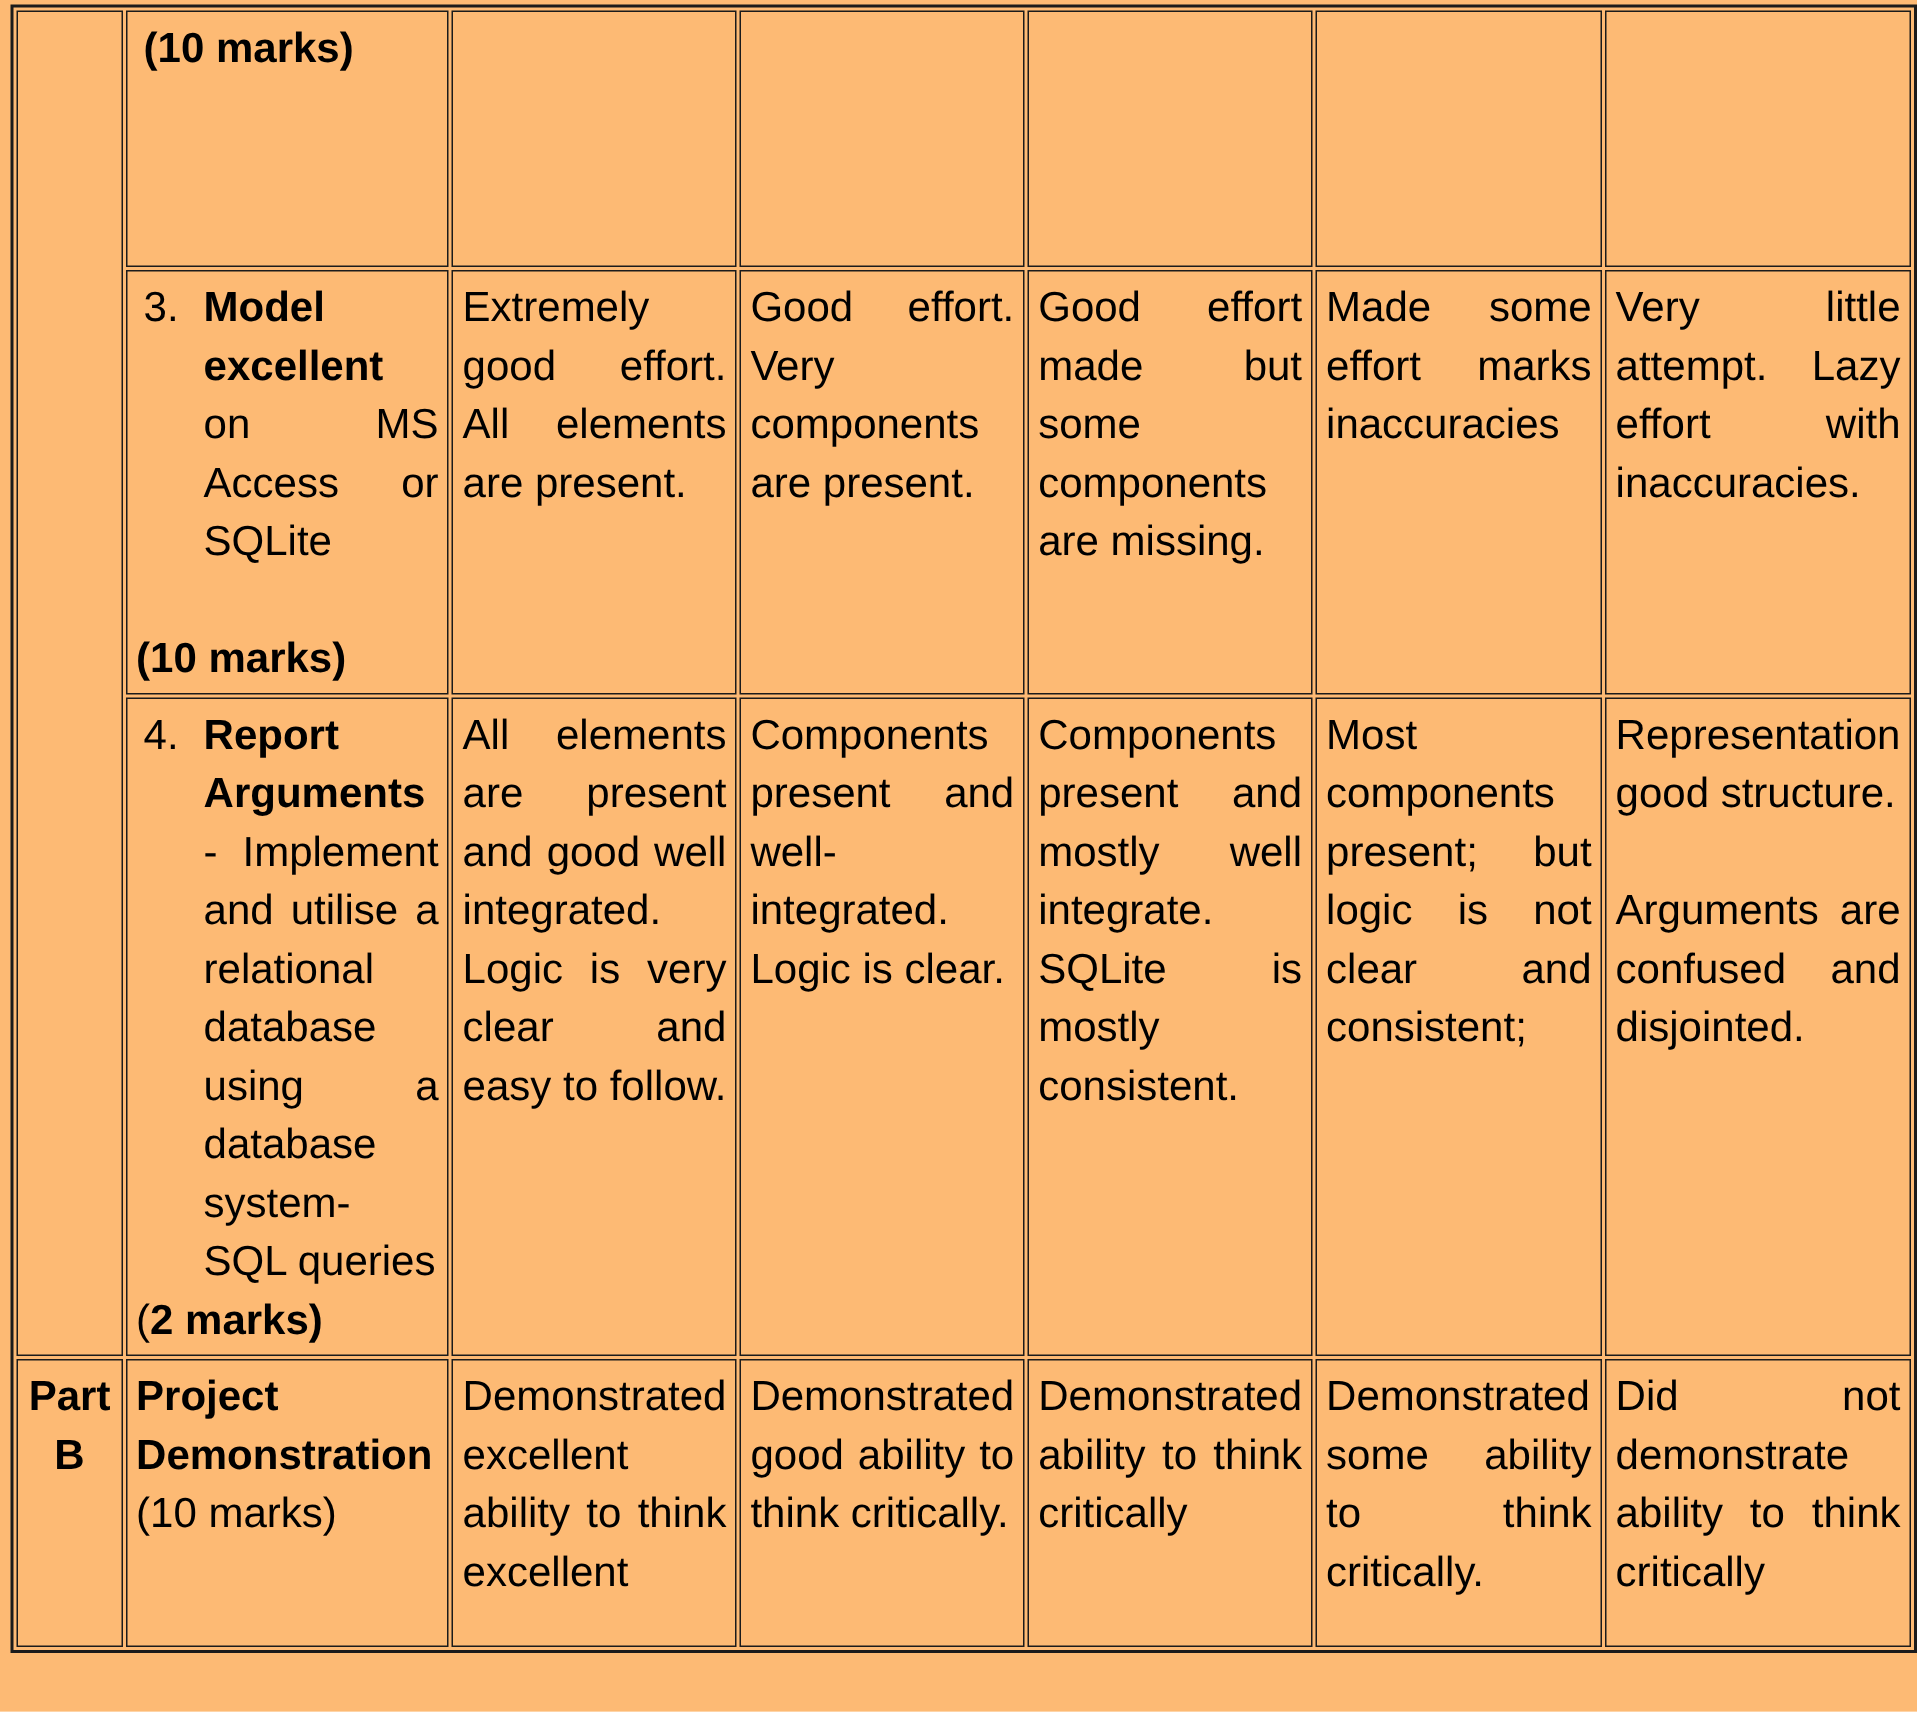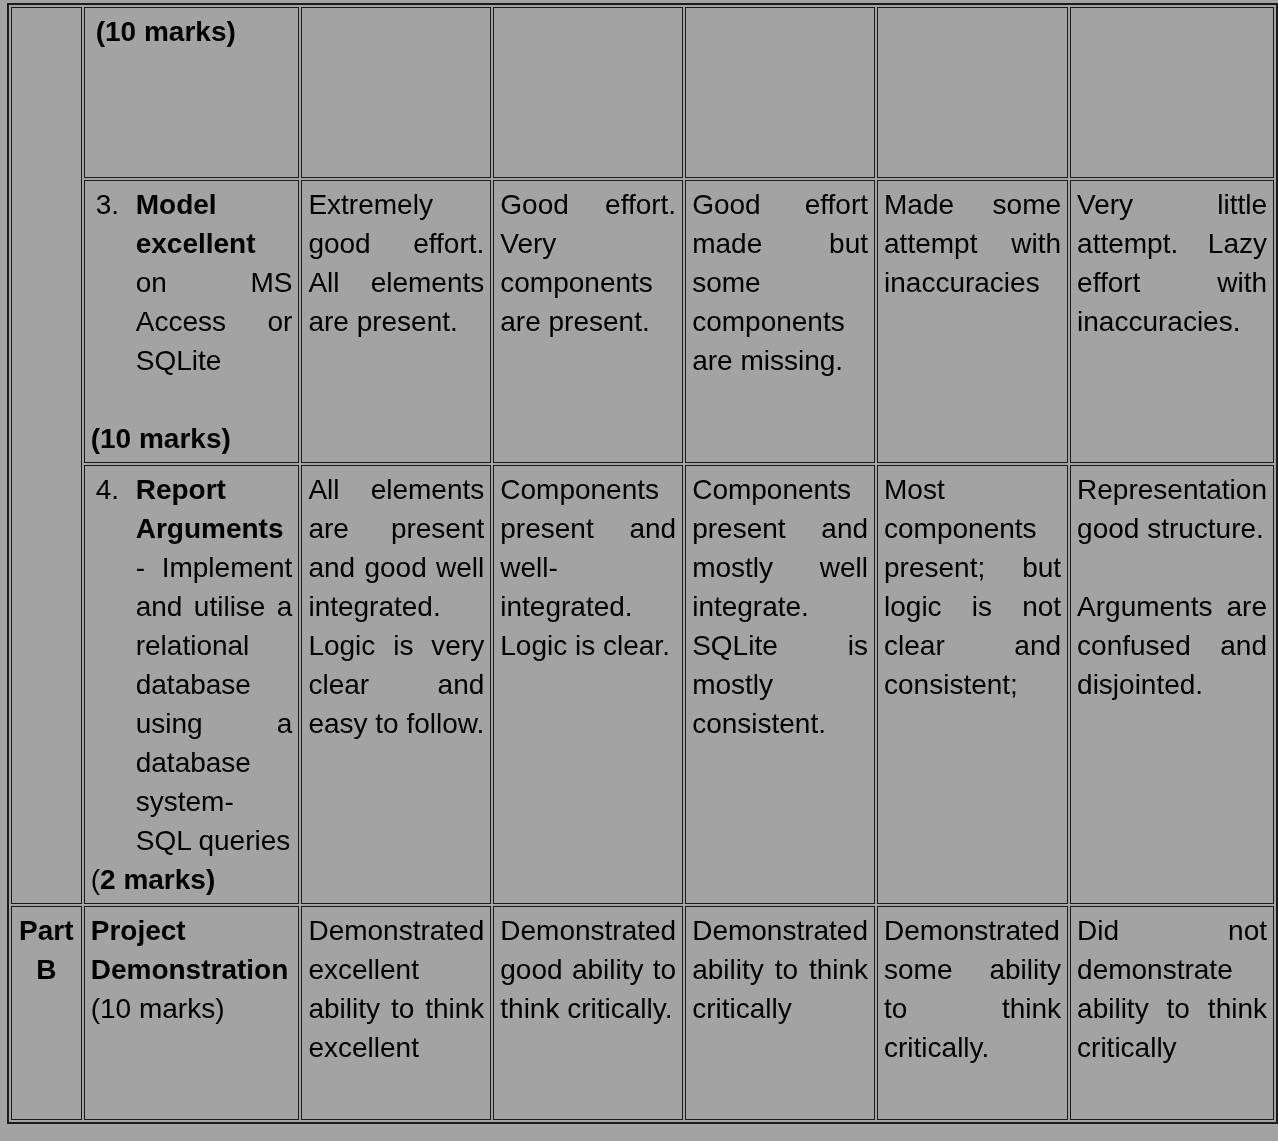--- a/index.html
+++ b/index.html
@@ -1,18 +1,18 @@
 <!DOCTYPE html>
 <html><head>
 <meta charset="utf-8">
 <style>
   html,body{margin:0;padding:0;background:#ffffff;}
   body{width:1278px;height:1141px;overflow:hidden;
        font-family:"Liberation Sans","DejaVu Sans",sans-serif;}
-  .page{position:relative;width:1278px;height:1141px;background:#a3a3a3;}
+  .page{position:relative;width:1278px;height:1141px;background:#fdba74;}
   table.rubric{
     position:absolute;left:7px;top:3px;
     table-layout:fixed;
     border-collapse:separate;border-spacing:2px;
     border:2px solid #1b1b1b;
   }
   col.c1{width:115px}
   col.c2{width:297px}
   col.c3{width:187px}
   col.c4{width:141px}
@@ -25,21 +25,21 @@
     vertical-align:top;
     padding:4px 6px;
     color:#000;
     font-size:28px;line-height:39px;
     text-align:justify;
     overflow-wrap:break-word;word-wrap:break-word;
   }
   tr.r1 td{height:171px}
   tr.r2 td{height:273px}
   tr.r3 td{height:429px}
-  tr.r4 td{height:214px}
+  tr.r4 td{height:192px}
   td.partcol{text-align:center;font-weight:700;}
   .b{font-weight:700;}
   
   .oli{position:relative;padding-left:45px;}
   .oli .num{position:absolute;left:5px;top:0;font-weight:400;}
   .marks{margin-top:0;}
   .marks.gapabove{margin-top:39px;}
   .marks.ind{margin-left:5px;}
   .blankline{height:39px;}
 </style>
@@ -81,21 +81,21 @@
       <td>
             <div>Extremely good effort. All elements are present.</div>
           </td>
       <td>
             <div>Good effort. Very components are present.</div>
           </td>
       <td>
             <div>Good effort made but some components are missing.</div>
           </td>
       <td>
-            <div>Made some attempt with inaccuracies</div>
+            <div>Made some effort marks inaccuracies</div>
           </td>
       <td>
             <div>Very little attempt. Lazy effort with inaccuracies.</div>
           </td>
     </tr>
 
     <tr class="r3">
       <td>
         <div class="oli">
           <span class="num">4.</span><span class="b">Report Arguments</span><span> - Implement and utilise a relational database using a database system- SQL queries</span>

